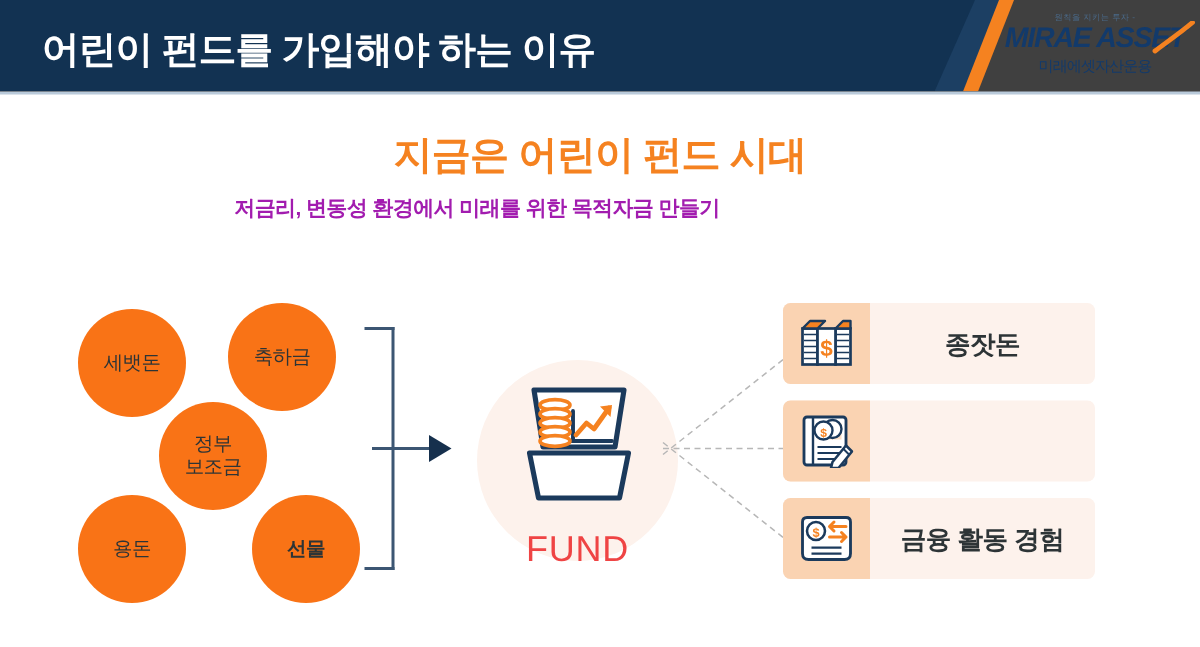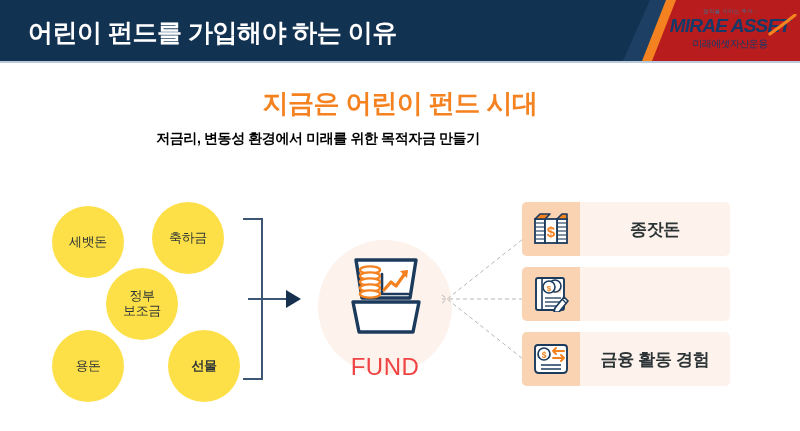--- a/index.html
+++ b/index.html
@@ -13,21 +13,21 @@
     font-family: "Liberation Sans", "DejaVu Sans", sans-serif;
     overflow: hidden;
     position: relative;
   }
 
   
   .header {
     position: absolute;
     left: 0; top: 0;
     width: 800px; height: 62px;
-    background: #b91c1c;
+    background: #404040;
     overflow: hidden;
   }
   .header-navy {
     position: absolute;
     left: 0; top: 0;
     width: 660px; height: 61px;
     background: #123252;
     clip-path: polygon(0 0, 660px 0, 623px 61px, 0 61px);
   }
   .header-navy-light {
@@ -108,29 +108,29 @@
     color: #f58220;
     letter-spacing: -0.5px;
   }
   .sub-heading {
     position: absolute;
     left: 0; top: 130px;
     width: 636px;
     text-align: center;
     font-size: 14px;
     font-weight: bold;
-    color: #000000;
+    color: #a21caf;
     letter-spacing: -0.4px;
   }
 
   
   .circle {
     position: absolute;
     border-radius: 50%;
-    background: #fde047;
+    background: #f97316;
     display: flex;
     align-items: center;
     justify-content: center;
     text-align: center;
     font-size: 13px;
     color: #2d3436;
     letter-spacing: -0.4px;
     line-height: 1.15;
   }
   .c0 { left: 52px;  top: 206px; width: 72px; height: 72px; }

